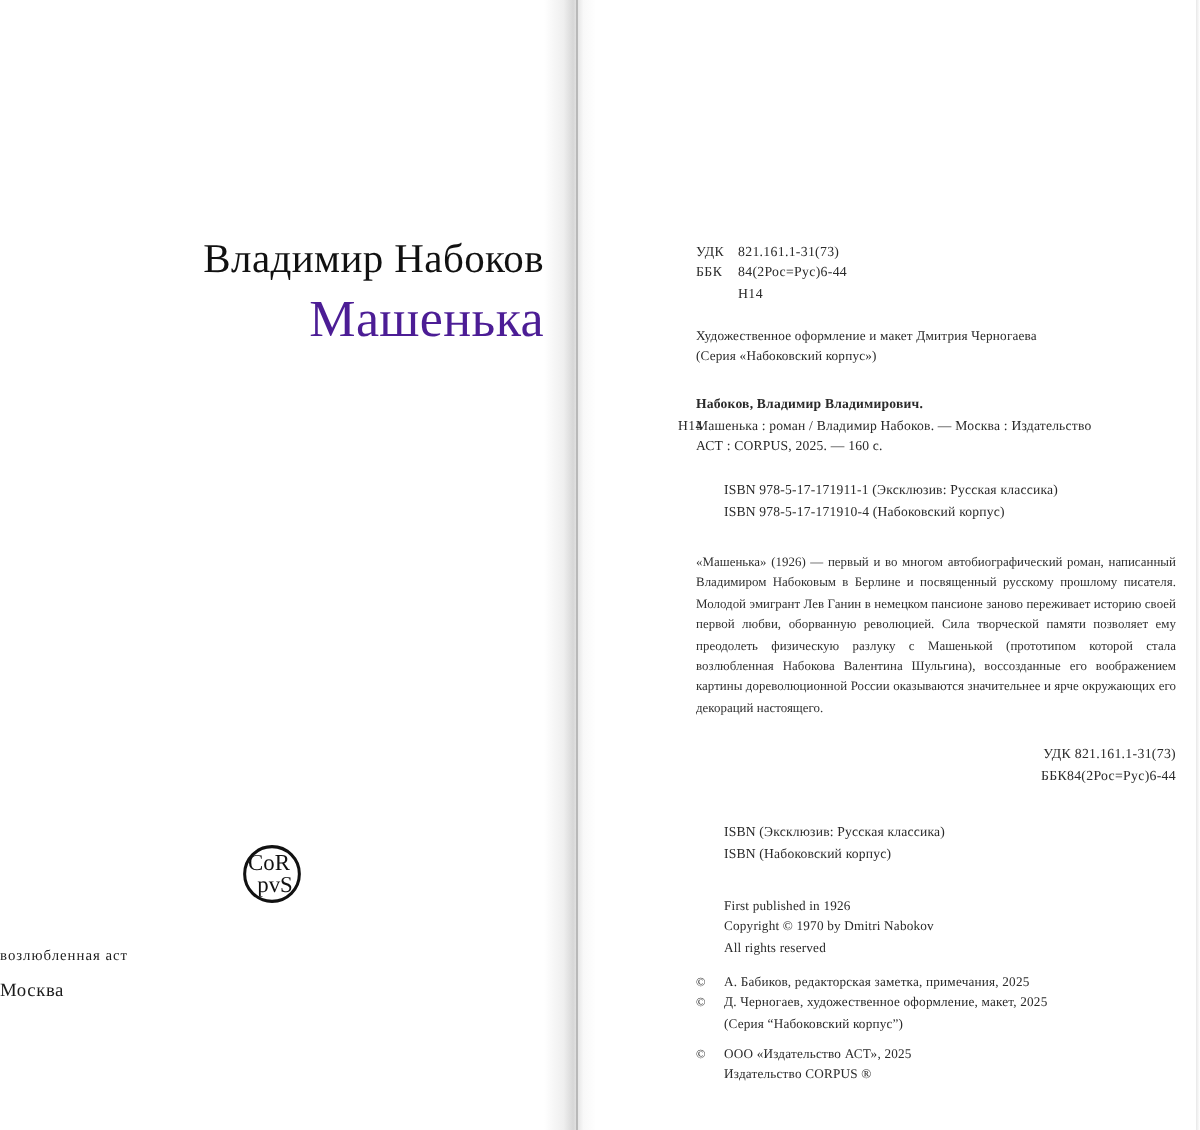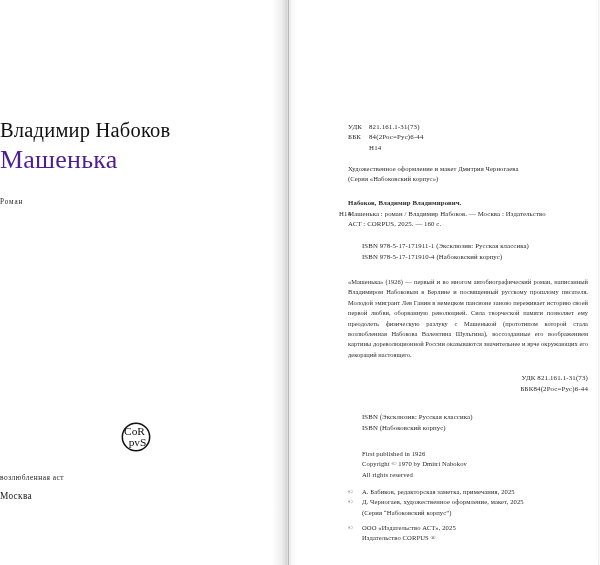--- a/index.html
+++ b/index.html
@@ -63,21 +63,21 @@
     background: linear-gradient(to right, rgba(230,230,230,0.9), rgba(255,255,255,0));
     pointer-events: none;
   }
 
   
   .title-block {
     position: absolute;
     left: 0;
     top: 118px;
     width: 272px;
-    text-align: left;
+    text-align: right;
   }
   .author-name {
     font-size: 20.5px;
     line-height: 1.18;
     letter-spacing: 0.2px;
     white-space: nowrap;
     color: #111111;
   }
   .book-title {
     font-size: 26px;
@@ -218,21 +218,20 @@
 </head>
 <body>
 
 <div class="spread">
 
   <div class="page page-left">
 
     <div class="title-block">
       <div class="author-name">Владимир Набоков</div>
       <div class="book-title">Машенька</div>
-      <div class="genre-line">Роман</div>
     </div>
 
     <div class="imprint-block">
       <svg class="corpus-logo" viewBox="0 0 100 100">
         <circle cx="50" cy="50" r="36" fill="none" stroke="#111111" stroke-width="4"></circle>
         <text x="46" y="45" font-family="'Liberation Serif', serif" font-size="30" fill="#111111" text-anchor="middle">CoR</text>
         <text x="54" y="74" font-family="'Liberation Serif', serif" font-size="30" fill="#111111" text-anchor="middle">pvS</text>
       </svg>
       <div class="publisher-line">возлюбленная аст</div>
       <div class="city-line">Москва</div>

